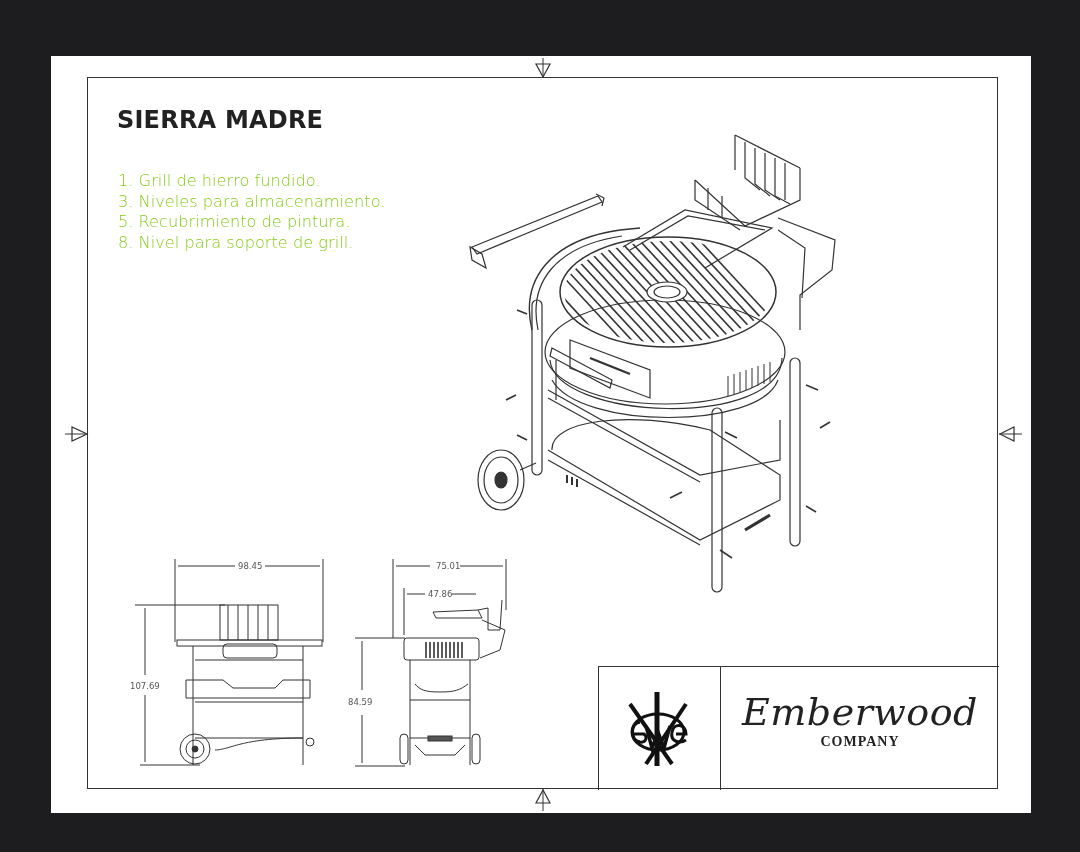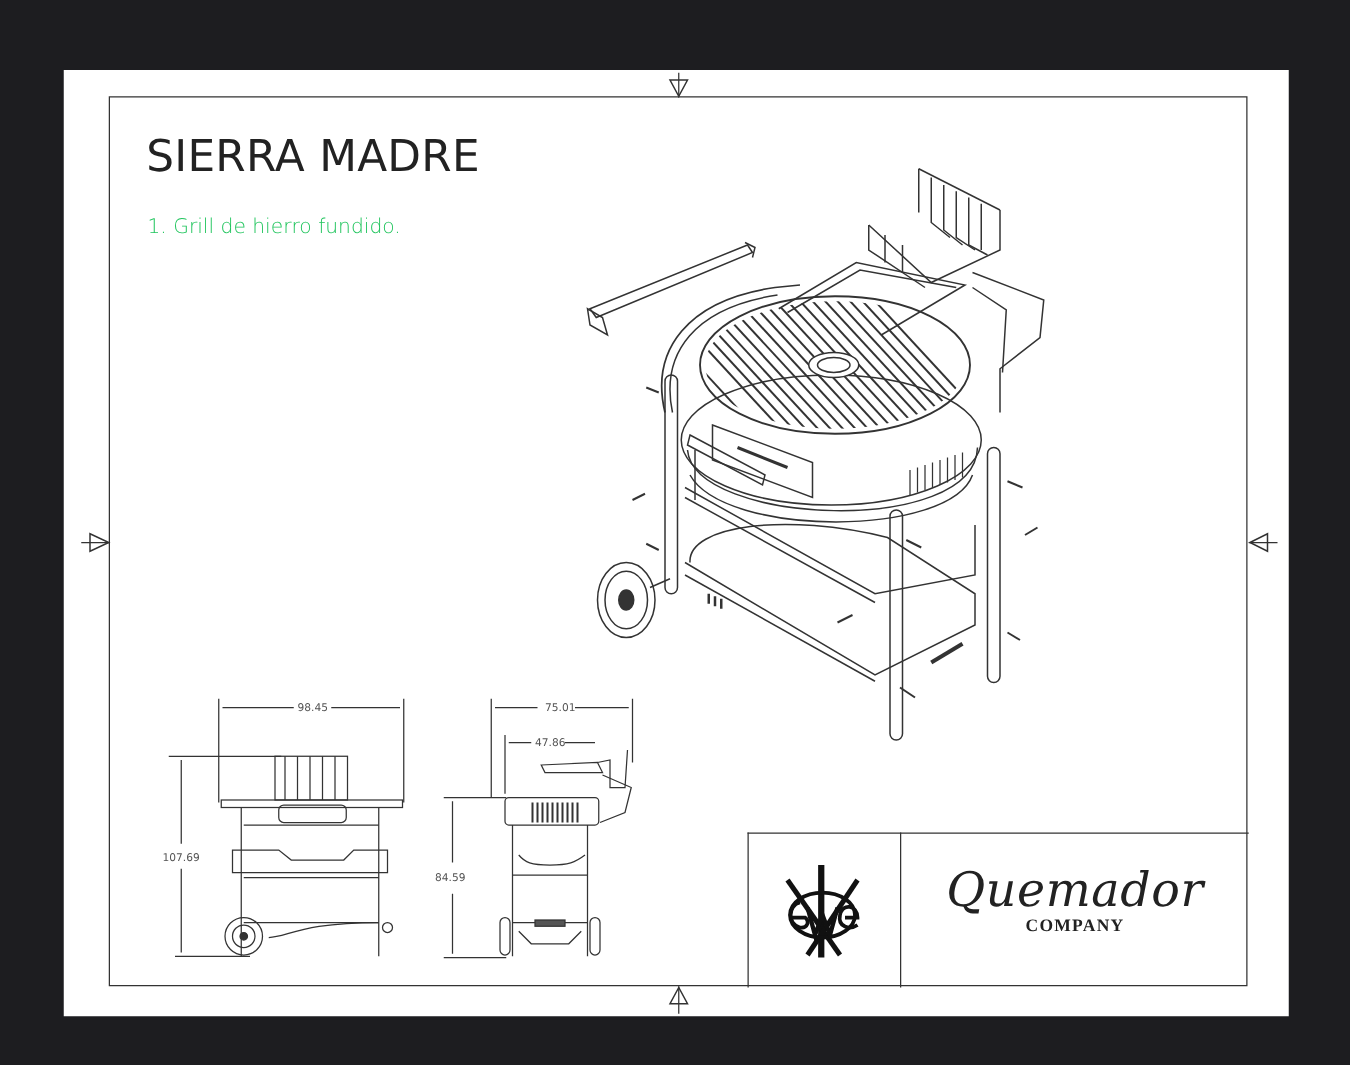--- a/index.html
+++ b/index.html
@@ -4,25 +4,25 @@
 <style>
   html, body { margin:0; padding:0; }
   body {
     width:1080px; height:852px; background:#1d1d20; position:relative; overflow:hidden;
     font-family:"Liberation Sans", sans-serif;
   }
   .sheet { position:absolute; left:51px; top:56px; width:980px; height:757px; background:#ffffff; }
   .frame { position:absolute; left:87px; top:77px; width:911px; height:712px; border:1.5px solid #333; box-sizing:border-box; }
   .marker { position:absolute; }
   .title {
-    position:absolute; left:117px; top:106px; font-size:35px; font-weight:400; color:#222;
+    position:absolute; left:117px; top:106px; font-size:24px; font-weight:700; color:#222;
     letter-spacing:0.2px; font-family:"DejaVu Sans", sans-serif;
   }
   .features { position:absolute; left:118px; top:171px; margin:0; padding:0; list-style:none; }
-  .features li { font-size:16.2px; line-height:20.6px; color:#22c55e; font-family:"DejaVu Sans", sans-serif; font-weight:300; white-space:nowrap; }
+  .features li { font-size:16.2px; line-height:20.6px; color:#84cc16; font-family:"DejaVu Sans", sans-serif; font-weight:300; white-space:nowrap; }
   .drawing { position:absolute; }
   .dim { font-family:"DejaVu Sans", sans-serif; font-size:8.5px; fill:#555; }
   .tb { position:absolute; left:598px; top:666px; width:401px; height:124px; border:1.5px solid #333; box-sizing:border-box; border-bottom:none; border-right:none; }
   .tb-div { position:absolute; left:720px; top:666px; width:0; height:124px; border-left:1.5px solid #333; }
   .brand { position:absolute; left:722px; top:690px; width:276px; text-align:center; }
   .brand-name { font-family:"DejaVu Serif", serif; font-style:italic; font-size:38px; color:#222; letter-spacing:0.5px; }
   .brand-sub { font-family:"Liberation Serif", serif; font-weight:700; font-size:14px; letter-spacing:1px; color:#222; margin-top:0px; }
 </style>
 </head>
 <body>
@@ -44,20 +44,23 @@
 </svg>
 <svg class="marker" style="left:998px;top:424px" width="26" height="20">
   <line x1="1" y1="10" x2="24" y2="10" stroke="#333" stroke-width="1"></line>
   <polygon points="2,10 16,3 16,17" fill="none" stroke="#333" stroke-width="1.2"></polygon>
 </svg>
 
 <div class="title">SIERRA MADRE</div>
 
 <ul class="features">
   <li>1. Grill de hierro fundido.</li>
+  <li>3. Niveles para almacenamiento.</li>
+  <li>5. Recubrimiento de pintura.</li>
+  <li>8. Nivel para soporte de grill.</li>
 </ul>
 
 <svg class="drawing" style="left:460px;top:130px" width="400" height="470" viewBox="0 0 400 470" fill="none" stroke="#333" stroke-width="1.2">
 
   <g>
     <path d="M12,117 L138,66 L142,72 L17,124 Z"></path>
     <path d="M10,117 L12,130 L26,138 L22,124 Z"></path>
     <path d="M136,64 L144,68 L142,76"></path>
   </g>
 
@@ -254,15 +257,15 @@
     <line x1="6" y1="14" x2="48" y2="74" stroke-width="4"></line>
     <line x1="62" y1="14" x2="22" y2="74" stroke-width="4"></line>
     <ellipse cx="34" cy="42" rx="26" ry="18" stroke-width="3"></ellipse>
     <path d="M16,32 C6,34 6,50 16,52 C22,53 24,47 20,44 L10,44" stroke-width="3"></path>
     <path d="M52,44 L62,44 C62,34 50,32 48,42 C46,52 56,54 62,50" stroke-width="3"></path>
     <path d="M22,36 L28,58 L34,42 L40,58 L46,36" stroke-width="3.5"></path>
   </g>
 </svg>
 
 <div class="brand">
-  <div class="brand-name">Quemador</div>
+  <div class="brand-name">Emberwood</div>
   <div class="brand-sub">COMPANY</div>
 </div>
 
 </body></html>

